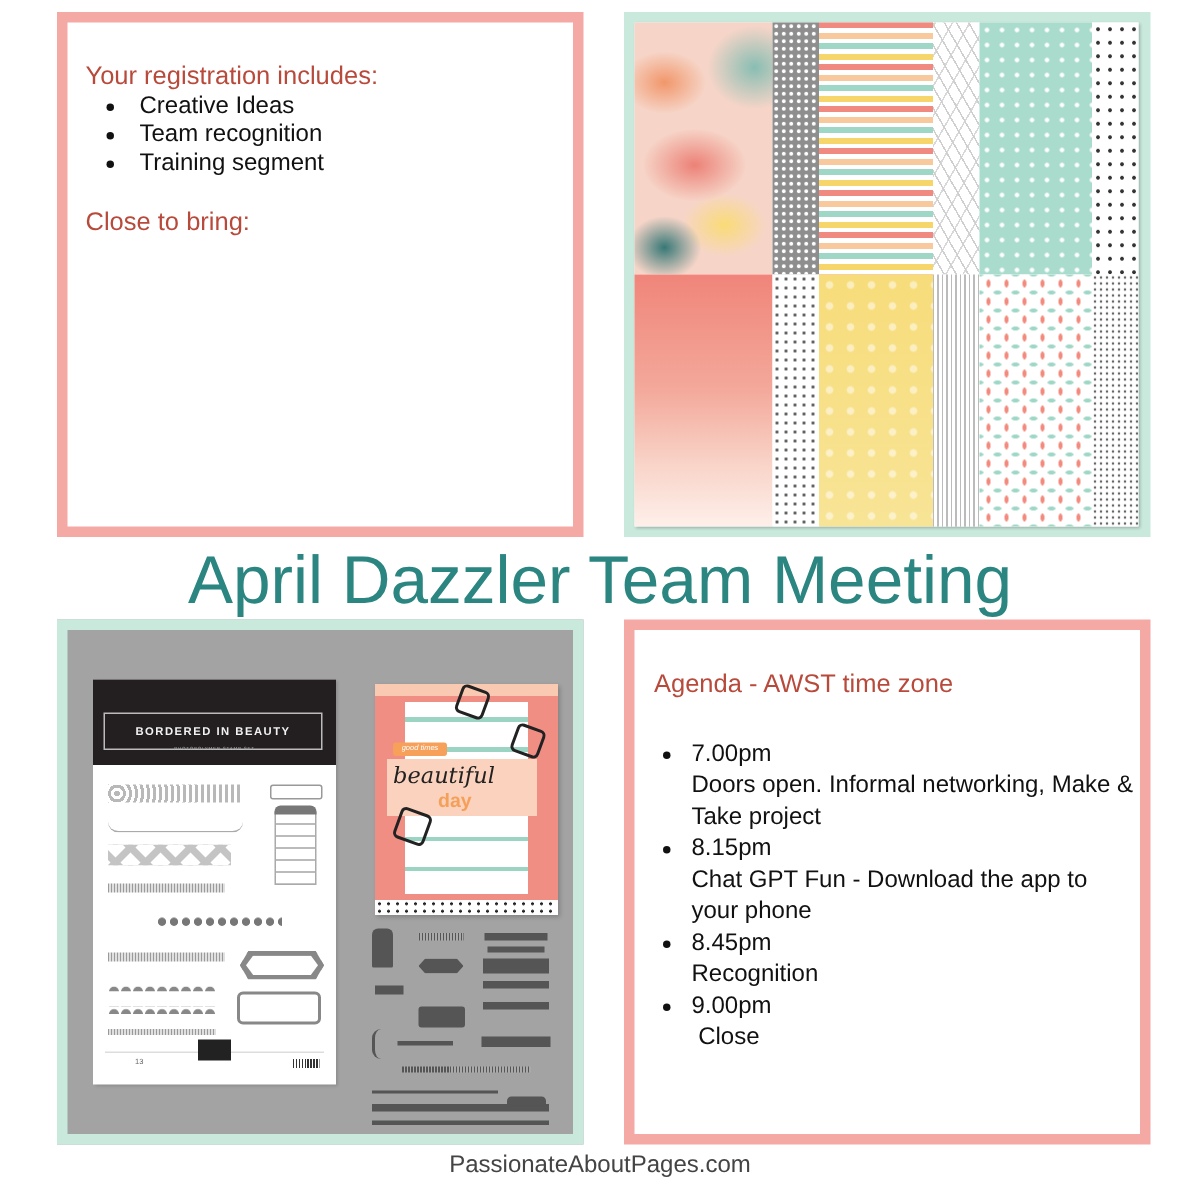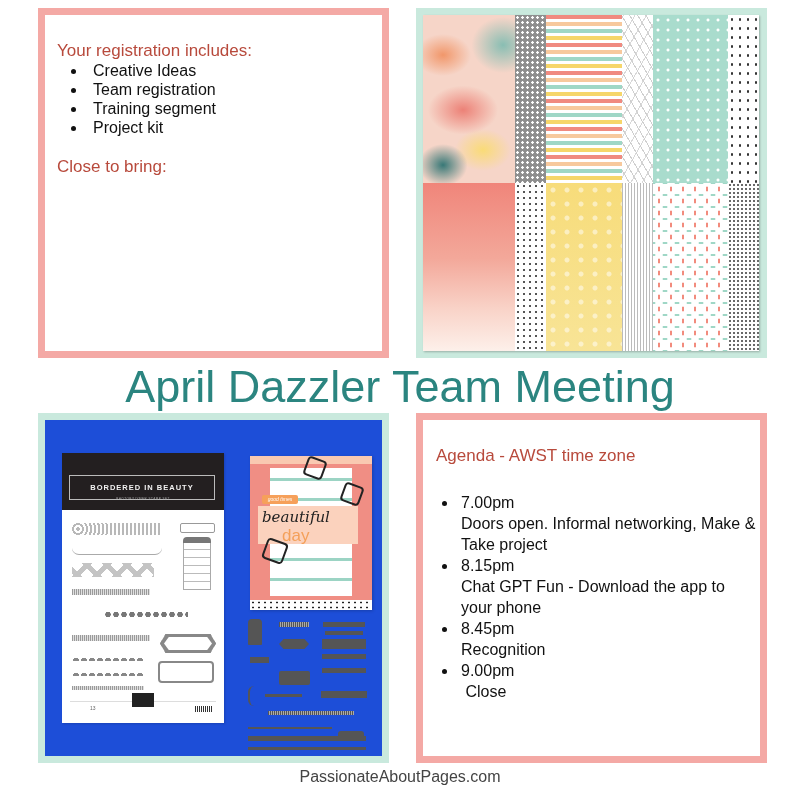--- a/index.html
+++ b/index.html
@@ -45,21 +45,21 @@
       radial-gradient(ellipse 2px 4px, #f28b7d 60%, transparent 70%) 0 0/12px 12px,
       radial-gradient(ellipse 4px 2px, #9fd7c6 60%, transparent 70%) 6px 6px/12px 12px,
       #fff; }
   .p-speckle { background: radial-gradient(circle, #666 0.7px, transparent 1.1px) 0 0/4px 4px, #fff; }
 
   
   #title { position: absolute; left: 0; width: 800px; top: 362px; text-align: center; font-size: 45px; line-height: 50px;
     color: #2b8580; margin: 0; font-weight: normal; letter-spacing: 0px; }
 
   
-  #product { left: 38px; top: 413px; width: 351px; height: 350px; background: #1d4ed8; }
+  #product { left: 38px; top: 413px; width: 351px; height: 350px; background: #a3a3a3; }
   .stampset { position: absolute; left: 17px; top: 33px; width: 162px; height: 270px; background: #fff; box-shadow: 1px 1px 2px rgba(0,0,0,0.15); }
   .stampset .band { height: 57px; background: #231f20; position: relative; }
   .stampset .band .frame { position: absolute; left: 7px; top: 22px; width: 146px; height: 25px; border: 1px solid #bbb; box-sizing: border-box;
     color: #f2f2f2; font-size: 7.5px; font-weight: bold; text-align: center; line-height: 23px; letter-spacing: 1px; }
   .stampset .band .sub { position: absolute; left: 0; right: 0; top: 44px; text-align: center; color: #aaa; font-size: 3px; letter-spacing: 0.5px; }
   .st { position: absolute; }
   .st-butterfly { left: 10px; top: 70px; width: 90px; height: 12px; background: repeating-radial-gradient(circle at 6px 6px, #9a9a9a 0 2px, transparent 2px 4px); opacity: 0.7;}
   .st-scallop { left: 10px; top: 95px; width: 90px; height: 6px; border-bottom: 1px solid #aaa; border-radius: 0 0 8px 8px; }
   .st-zigzag { left: 10px; top: 110px; width: 82px; height: 14px; background: linear-gradient(135deg, transparent 40%, #c4c4c4 40% 60%, transparent 60%) 0 0/20px 14px, linear-gradient(45deg, transparent 40%, #c4c4c4 40% 60%, transparent 60%) 10px 0/20px 14px; }
   .st-lace { height: 6px; background: repeating-linear-gradient(90deg, #9a9a9a 0 1px, #e0e0e0 1px 2px); }
@@ -76,21 +76,21 @@
   .count { position: absolute; left: 28px; top: 252px; font-size: 5px; color: #666; }
   .barcode { position: absolute; left: 133px; top: 253px; width: 18px; height: 6px; background: repeating-linear-gradient(90deg, #333 0 1px, #fff 1px 2px); }
 
   .card { position: absolute; left: 205px; top: 36px; width: 122px; height: 154px; background: #f08e84; box-shadow: 1px 1px 3px rgba(0,0,0,0.2); }
   .card .bg-peach { position: absolute; left: 0; top: 0; right: 0; height: 8px; background: #f9c9b1; }
   .card .paper { position: absolute; left: 20px; top: 12px; width: 82px; height: 128px; background: #fff;
     background-image: repeating-linear-gradient(180deg, transparent 0 10px, #9cd4c4 10px 13px, transparent 13px 20px); }
   .card .tag-good { position: absolute; left: 12px; top: 39px; width: 36px; height: 9px; background: #f6a05a; color: #fff; font-size: 5px; text-align: center; line-height: 9px; font-style: italic; border-radius: 2px;}
   .card .banner { position: absolute; left: 8px; top: 50px; width: 100px; height: 38px; background: #fbd2bd; }
   .card .script { position: absolute; left: 12px; top: 52px; font-family: "DejaVu Serif", serif; font-style: italic; font-size: 15px; color: #222; }
-  .card .day { position: absolute; left: 32px; top: 70px; font-size: 17px; font-weight: normal; color: #f4a05a; }
+  .card .day { position: absolute; left: 42px; top: 70px; font-size: 13px; font-weight: bold; color: #f4a05a; }
   .card .hex { position: absolute; width: 16px; height: 16px; border: 2px solid #222; border-radius: 4px; transform: rotate(20deg); }
   .card .dots { position: absolute; left: 0; right: 0; bottom: 0; height: 10px; background: radial-gradient(circle, #222 0.8px, transparent 1.2px) 0 0/6px 5px, #fff; }
 
   .dies { position: absolute; left: 203px; top: 199px; width: 125px; height: 135px; }
   .die { position: absolute; background: #555; }
 
   
   #agenda { left: 416px; top: 413px; width: 351px; height: 350px; padding: 26px 0 0 13px; }
   #agenda .heading { font-size: 17px; }
   #agenda ul.bul { margin-top: 26px; padding-left: 3px; }
@@ -100,23 +100,22 @@
 
   #footer { position: absolute; left: 0; width: 800px; top: 768px; text-align: center; font-size: 16px; color: #444; }
 </style>
 </head>
 <body>
 
 <div class="box pink" id="reg">
   <p class="heading">Your registration includes:</p>
   <ul class="bul">
     <li>Creative Ideas</li>
-    <li>Team registration</li>
+    <li>Team recognition</li>
     <li>Training segment</li>
-    <li>Project kit</li>
   </ul>
   <p class="heading h2">Close to bring:</p>
 </div>
 
 <div class="box" id="papers">
   <div class="inner">
     <div class="p p-wc1"></div>
     <div class="p p-grey-dots"></div>
     <div class="p p-stripes"></div>
     <div class="p p-leaves"></div>

